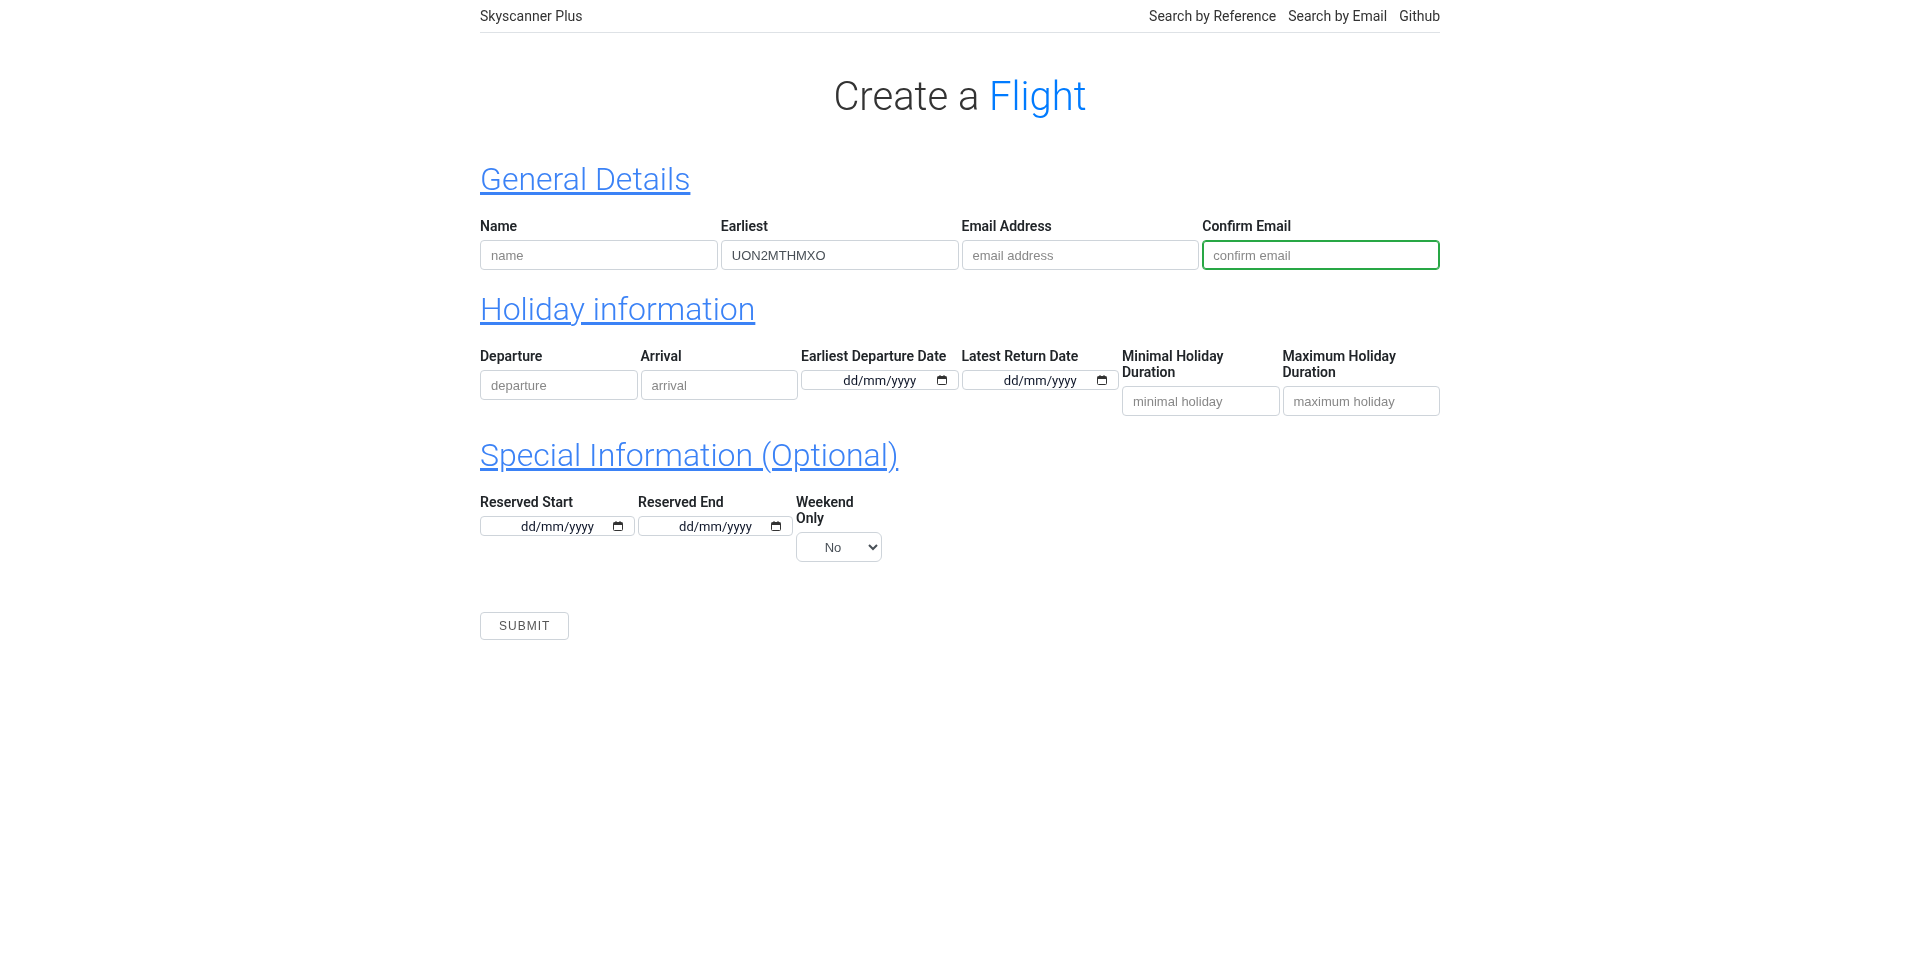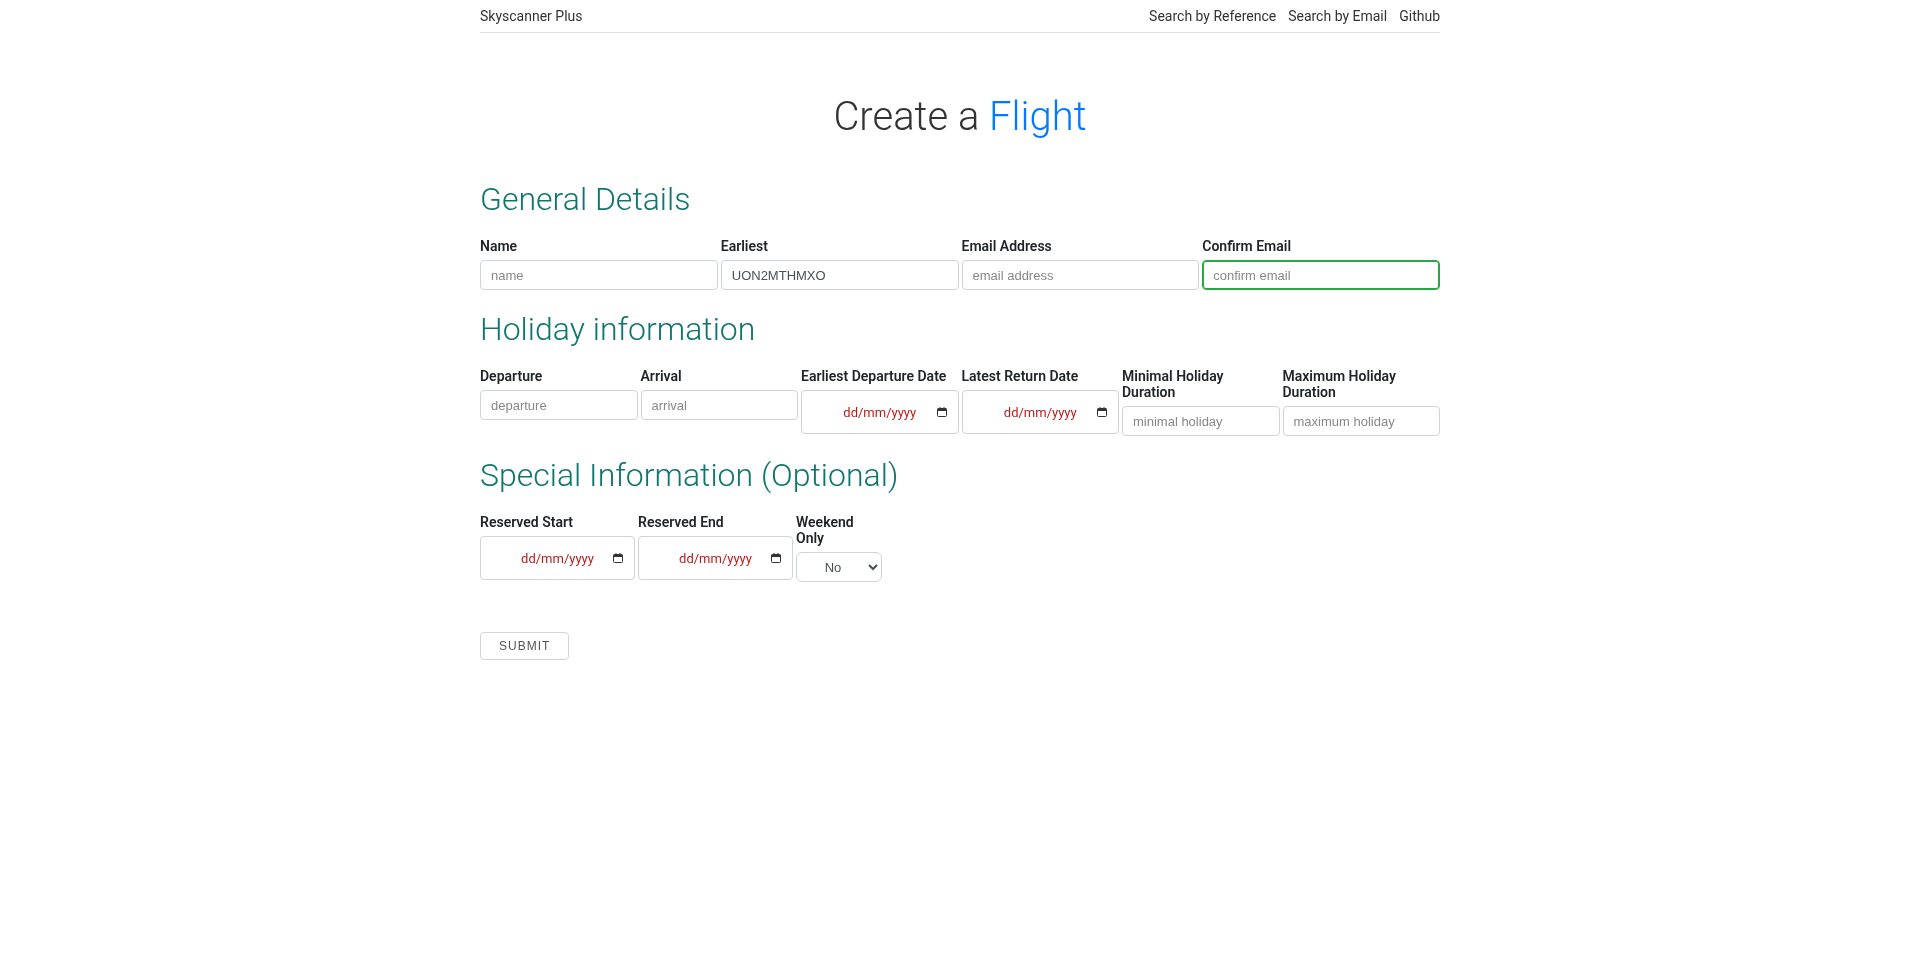--- a/index.html
+++ b/index.html
@@ -14,21 +14,21 @@
     max-width: 960px;
     margin: 0 auto;
     padding: 0 0;
   }
   .navbar {
     display: flex;
     justify-content: space-between;
     align-items: center;
     padding: 8px 0;
     border-bottom: 1px solid #dee2e6;
-    margin-bottom: 60px;
+    margin-bottom: 40px;
   }
   .navbar-brand {
     font-size: 14px;
     color: #333;
   }
   .navbar-links {
     display: flex;
     gap: 12px;
   }
   .navbar-links a {
@@ -43,23 +43,24 @@
     font-weight: 300;
     color: #333;
     margin-bottom: 40px;
   }
   .page-title .accent {
     color: #007bff;
   }
   .section-heading {
     font-size: 32px;
     font-weight: 300;
-    color: #0f766e;
+    color: #3b82f6;
     margin-bottom: 20px;
     margin-top: 18px;
+    text-decoration: underline;
   }
   .form-row {
     display: flex;
     gap: 3px;
     margin-bottom: 20px;
   }
   .form-group {
     flex: 1;
     min-width: 0;
   }
@@ -106,28 +107,28 @@
     color: #555;
     background: #fff;
     border: 1px solid #ced4da;
     border-radius: 4px;
     cursor: pointer;
     text-transform: uppercase;
   }
   .date-input-shell {
     position: relative;
     width: 100%;
-    height: 44px;
+    height: 20px;
     border: 1px solid #ced4da;
     border-radius: 4px;
     display: flex;
     align-items: center;
     justify-content: center;
     font-size: 13px;
-    color: #b91c1c;
+    color: #0f172a;
     background: #fff;
   }
   .date-input-shell .cal-icon {
     position: absolute;
     right: 10px;
     top: 50%;
     transform: translateY(-50%);
     width: 12px;
     height: 12px;
   }

